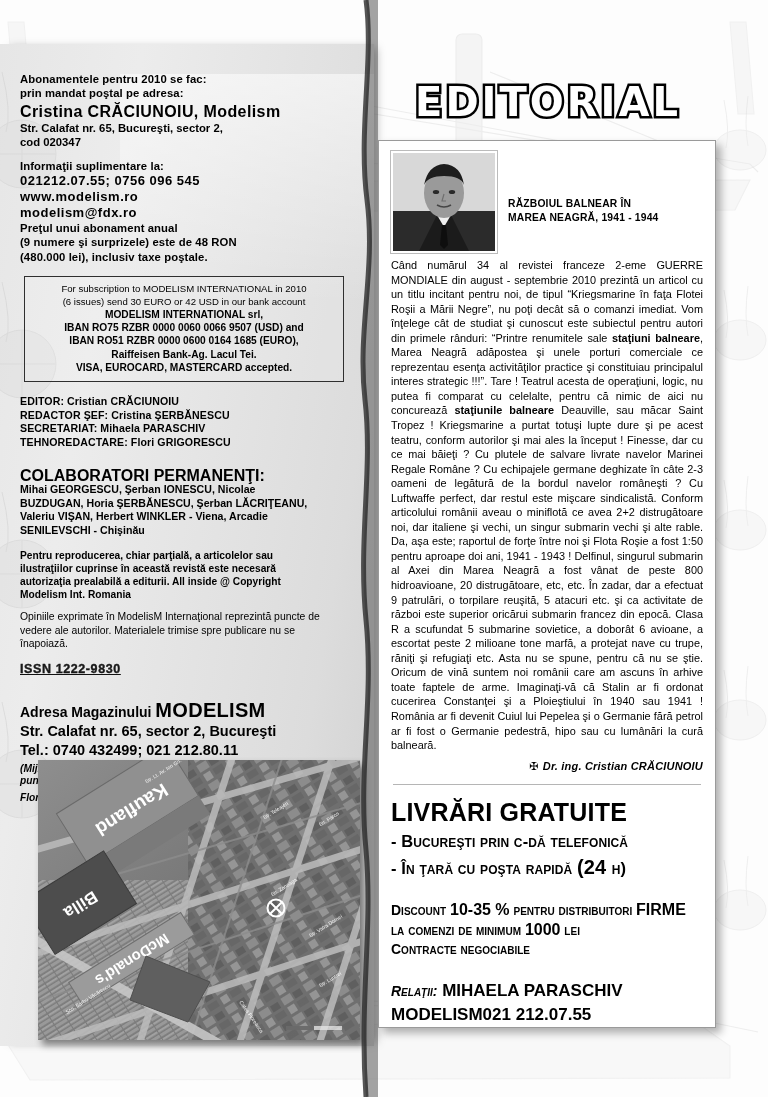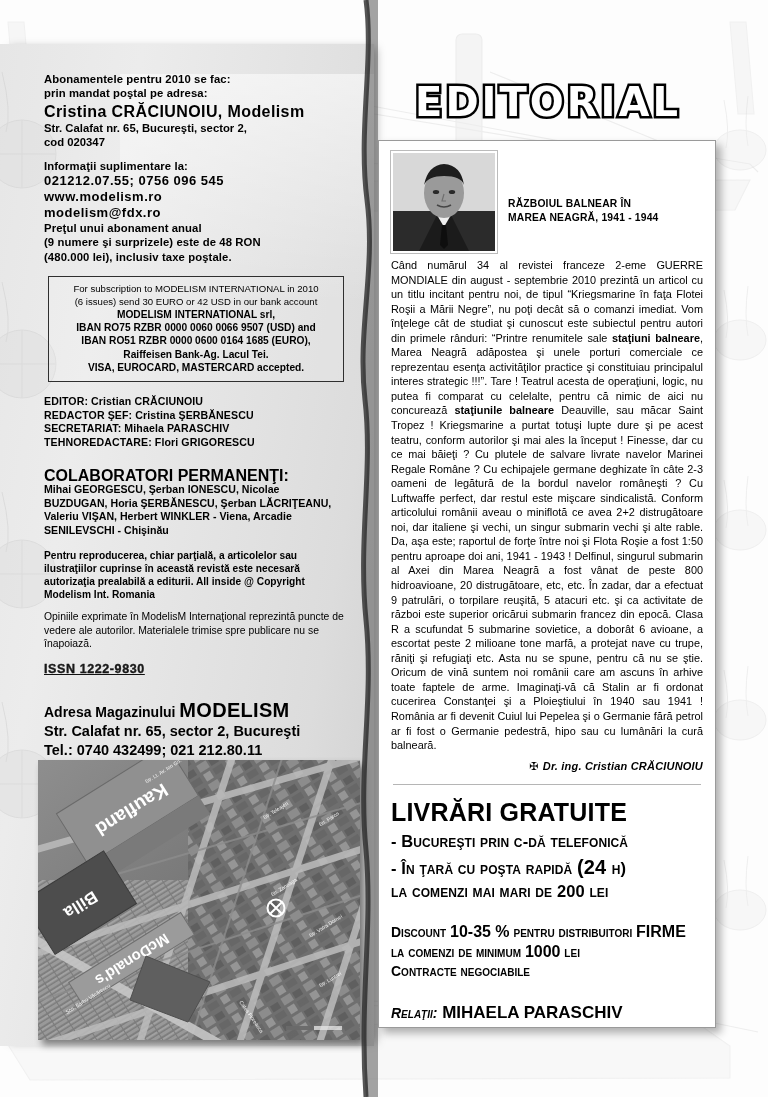--- a/index.html
+++ b/index.html
@@ -25,21 +25,21 @@
   
   .wash{position:absolute;pointer-events:none;}
 
   
   #left-column{
     position:absolute;left:0;top:44px;width:374px;height:1002px;
     background:linear-gradient(100deg,#e6e6e6 0%,#ececec 26%,#e3e3e3 55%,#dcdcdc 78%,#cfcfcf 100%);
     box-shadow:6px 0 9px -4px rgba(0,0,0,.35);
     overflow:hidden;
   }
-  #left-inner{position:relative;z-index:3;padding:28px 16px 0 44px;}
+  #left-inner{position:relative;z-index:3;padding:28px 16px 0 20px;}
 
   .lc-bold{font-weight:bold;font-size:11.3px;line-height:14.4px;letter-spacing:.1px;}
   .lc-name{font-weight:bold;font-size:16px;line-height:19px;letter-spacing:.4px;margin:1px 0 0 0;}
   .lc-sub{font-weight:bold;font-size:11.3px;line-height:14.4px;}
   .lc-phone{font-weight:bold;font-size:13px;line-height:16px;letter-spacing:.5px;}
   .gap{height:9px;}
 
   
   #intl-box{
     margin:12px 14px 0 4px;
@@ -460,21 +460,20 @@
       <div id="signature">
         <span class="quill">✠</span><span>Dr. ing. Cristian CRĂCIUNOIU</span>
       </div>
 
       <hr class="sep">
 
       <div id="delivery">
         <h2>LIVRĂRI GRATUITE</h2>
         <div class="d-line sc">- Bucureşti prin c-dă telefonică</div>
         <div class="d-line"><span class="sc">- În ţară cu poşta rapidă </span><span class="big">(24 </span><span class="sc">h)</span></div>
-        <div class="d-line2"><span class="sc">la comenzi mai mari de </span><span class="big">200</span><span class="sc"> lei</span></div>
       </div>
 
       <div id="discount">
         <div class="row"><span class="sc">Discount </span><span class="big">10-35 %</span><span class="sc"> pentru distribuitori </span><span class="big">FIRME</span></div>
         <div class="row"><span class="sc">la comenzi de minimum </span><span class="big">1000</span><span class="sc"> lei</span></div>
         <div class="row sc">Contracte negociabile</div>
       </div>
 
       <div id="relations">
         <div class="r1"><span class="ital sc">Relaţii:</span> <span>MIHAELA PARASCHIV</span></div>

